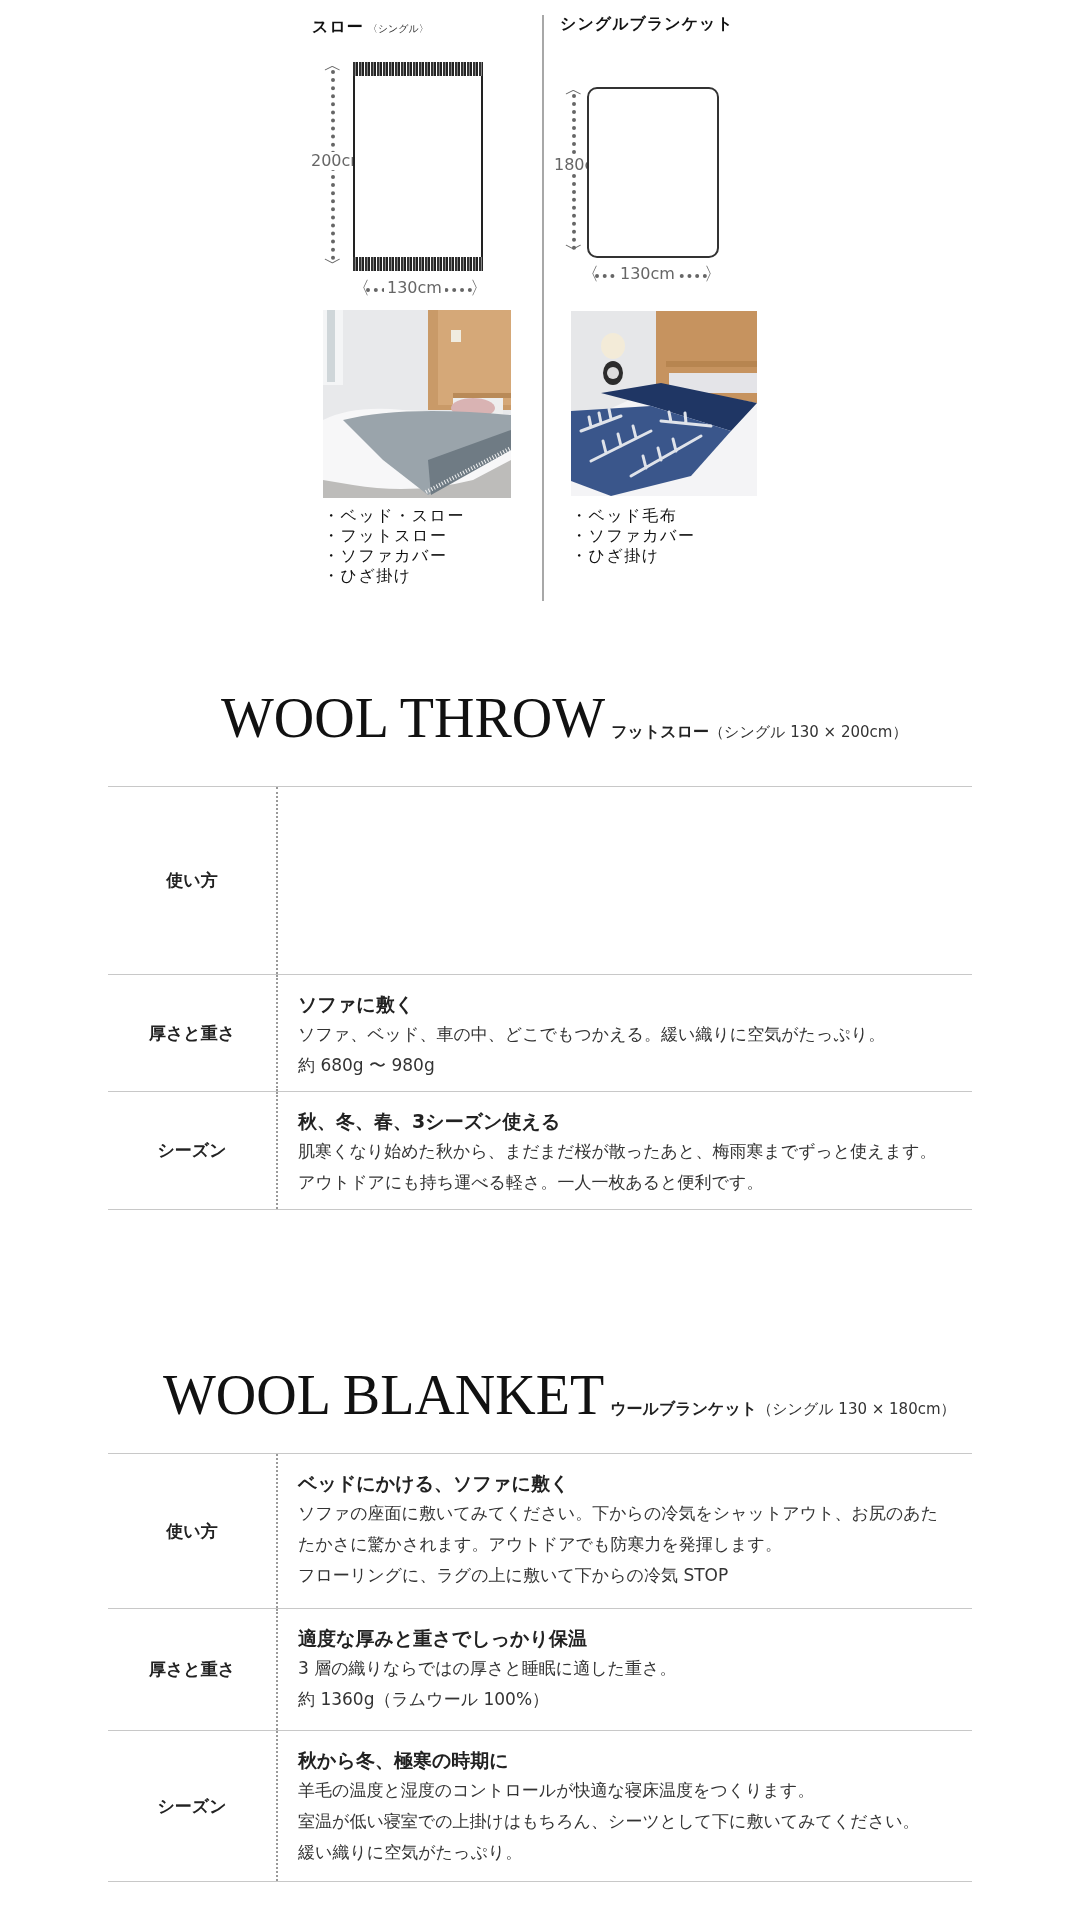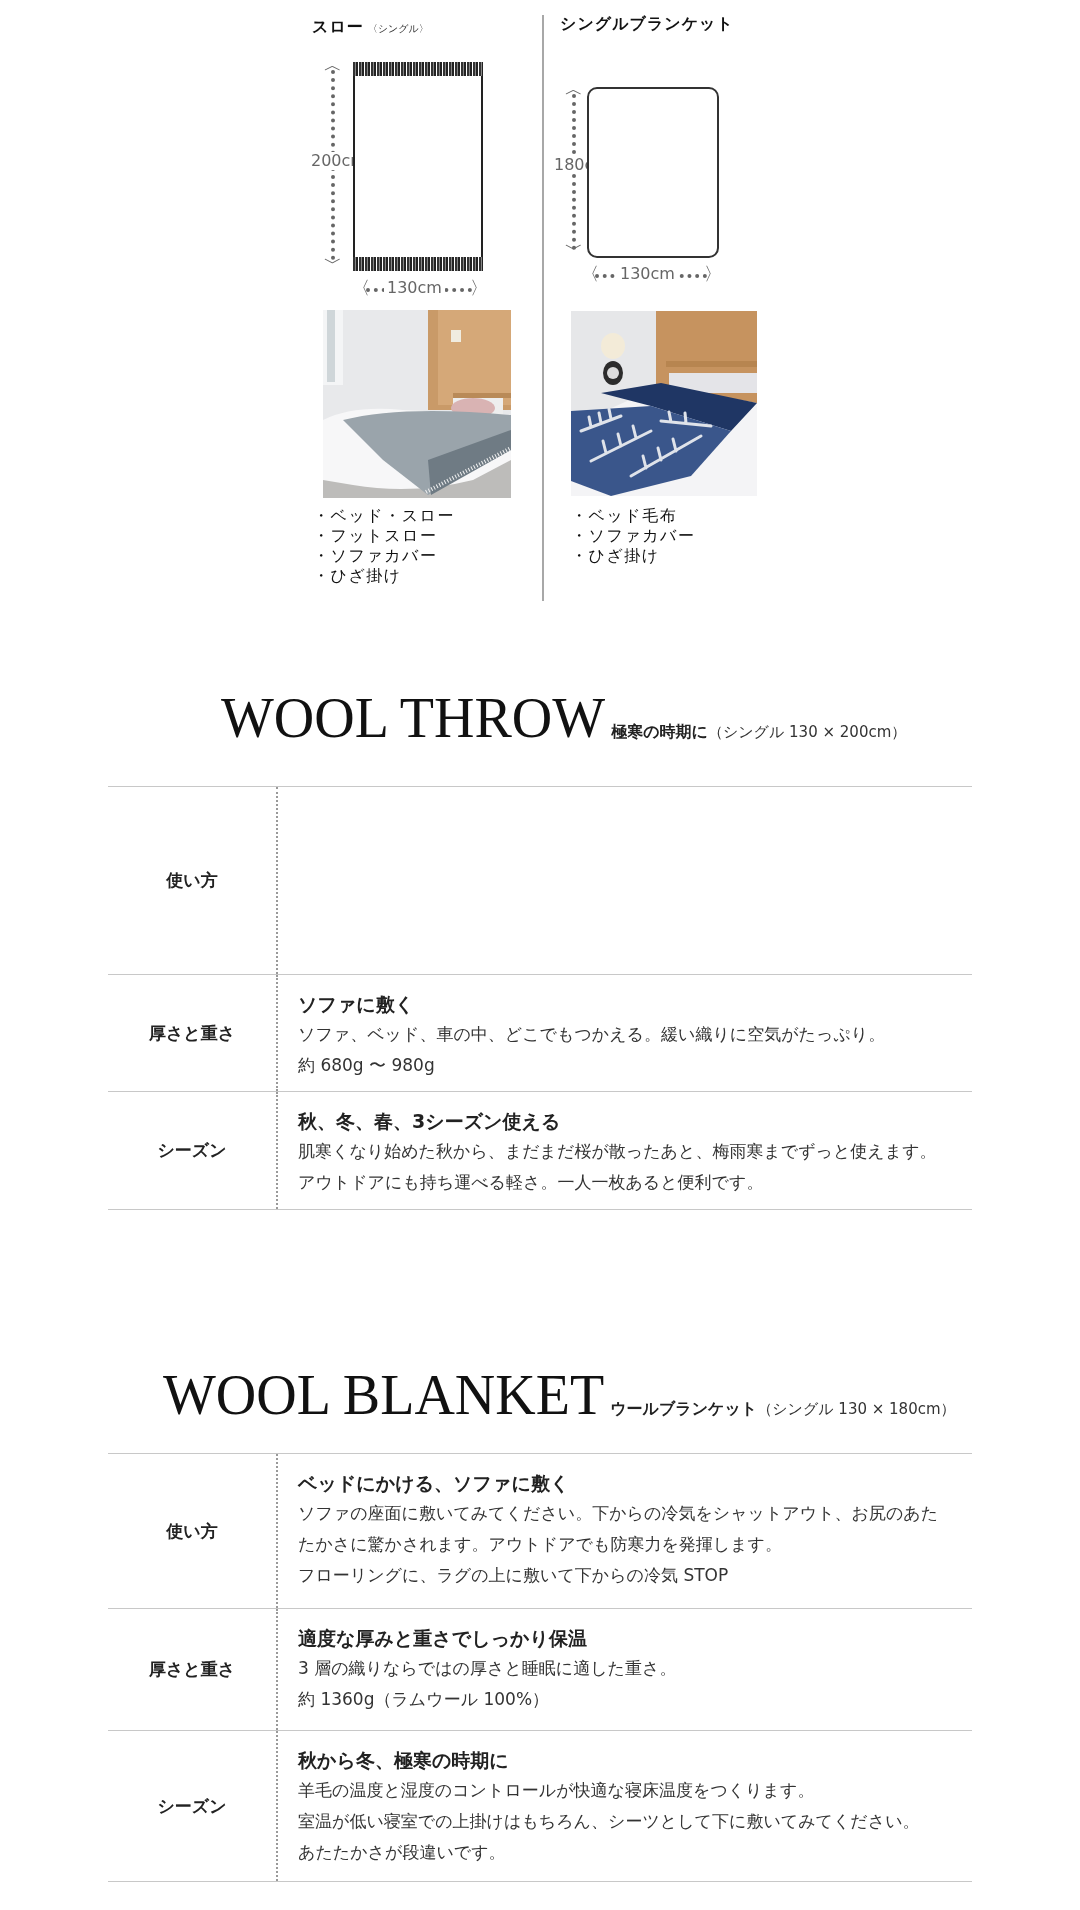--- a/index.html
+++ b/index.html
@@ -74,21 +74,21 @@
       <rect x="130" y="88" width="50" height="20" fill="#eeeeee"></rect>
       <ellipse cx="150" cy="98" rx="22" ry="10" fill="#d9b3b3"></ellipse>
       <rect x="0" y="145" width="188" height="43" fill="#bdbcba"></rect>
       <path d="M0 110 Q30 95 80 100 L188 105 L188 150 L150 170 Q90 185 30 175 L0 170 Z" fill="#f7f7f8"></path>
       <path d="M20 110 Q80 95 188 105 L188 140 L105 185 L60 150 Z" fill="#9aa4ab"></path>
       <path d="M105 150 L188 120 L188 140 L108 185 Z" fill="#6f7b84"></path>
       <path d="M103 182 L188 138" stroke="#f2f2f2" stroke-width="4" stroke-dasharray="1 2"></path>
     </svg>
   </div>
 
-  <ul class="abs uses" style="left:313px;top:506px;">
+  <ul class="abs uses" style="left:323px;top:506px;">
     <li>・ベッド・スロー</li>
     <li>・フットスロー</li>
     <li>・ソファカバー</li>
     <li>・ひざ掛け</li>
   </ul>
 
   <div class="abs divider-v" style="left:542px;top:15px;height:586px;"></div>
 
   <div class="abs col-title" style="left:560px;top:14px;text-align:right;">シングルブランケット</div>
 
@@ -127,21 +127,21 @@
 
   <ul class="abs uses" style="left:571px;top:506px;">
     <li>・ベッド毛布</li>
     <li>・ソファカバー</li>
     <li>・ひざ掛け</li>
   </ul>
 </div>
 
 <div class="abs sec-title" style="left:221px;top:686px;">
   <span class="en">WOOL THROW</span>
-  <span class="jp">極寒の時期に</span>
+  <span class="jp">フットスロー</span>
   <span class="spec">（シングル 130 × 200cm）</span>
 </div>
 
 <div class="spec-table" style="top:786px;">
   <div class="spec-row" style="height:187px;">
     <div class="spec-label">使い方</div>
   </div>
   <div class="spec-row" style="height:116px;">
     <div class="spec-label">厚さと重さ</div>
     <div class="spec-body">
@@ -183,16 +183,16 @@
       <div class="spec-text">3 層の織りならではの厚さと睡眠に適した重さ。</div>
       <div class="spec-text">約 1360g（ラムウール 100%）</div>
     </div>
   </div>
   <div class="spec-row" style="height:150px;">
     <div class="spec-label">シーズン</div>
     <div class="spec-body">
       <div class="spec-head">秋から冬、極寒の時期に</div>
       <div class="spec-text">羊毛の温度と湿度のコントロールが快適な寝床温度をつくります。</div>
       <div class="spec-text">室温が低い寝室での上掛けはもちろん、シーツとして下に敷いてみてください。</div>
-      <div class="spec-text">あたたかさが段違いです。</div>
+      <div class="spec-text">緩い織りに空気がたっぷり。</div>
     </div>
   </div>
 </div>
 
 </body></html>

